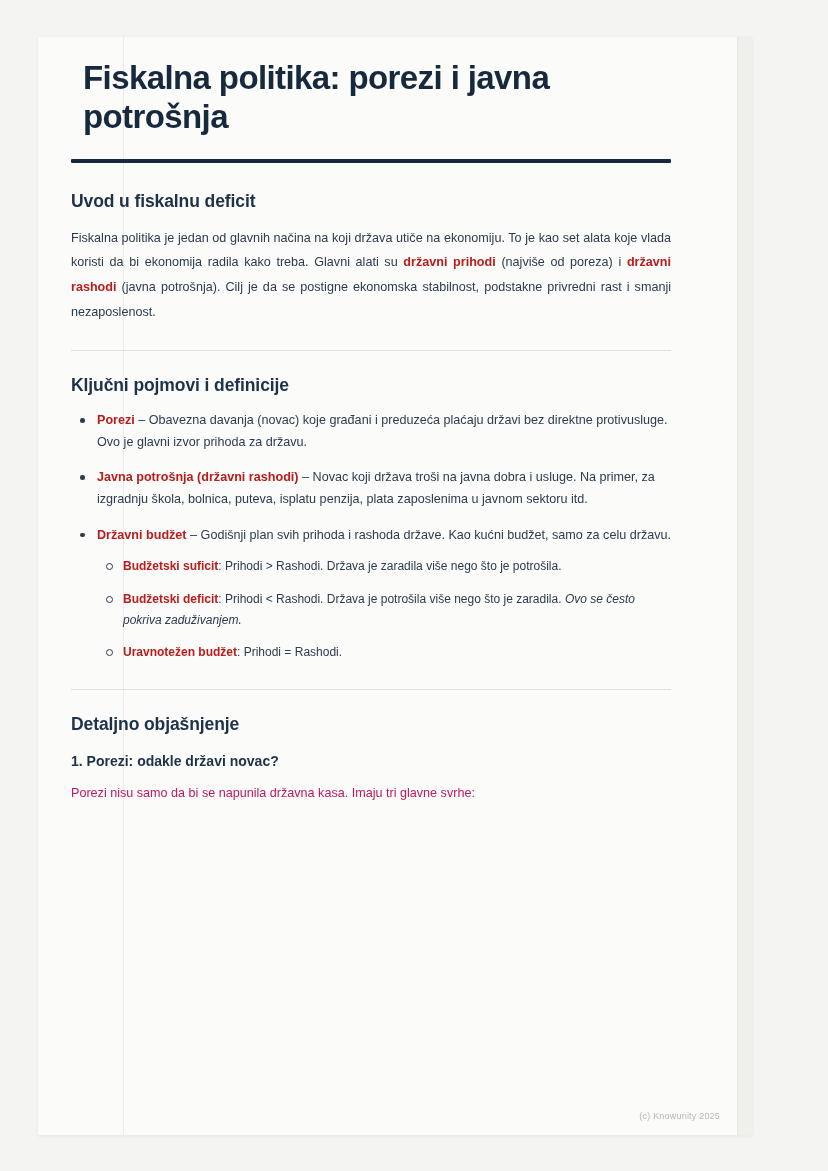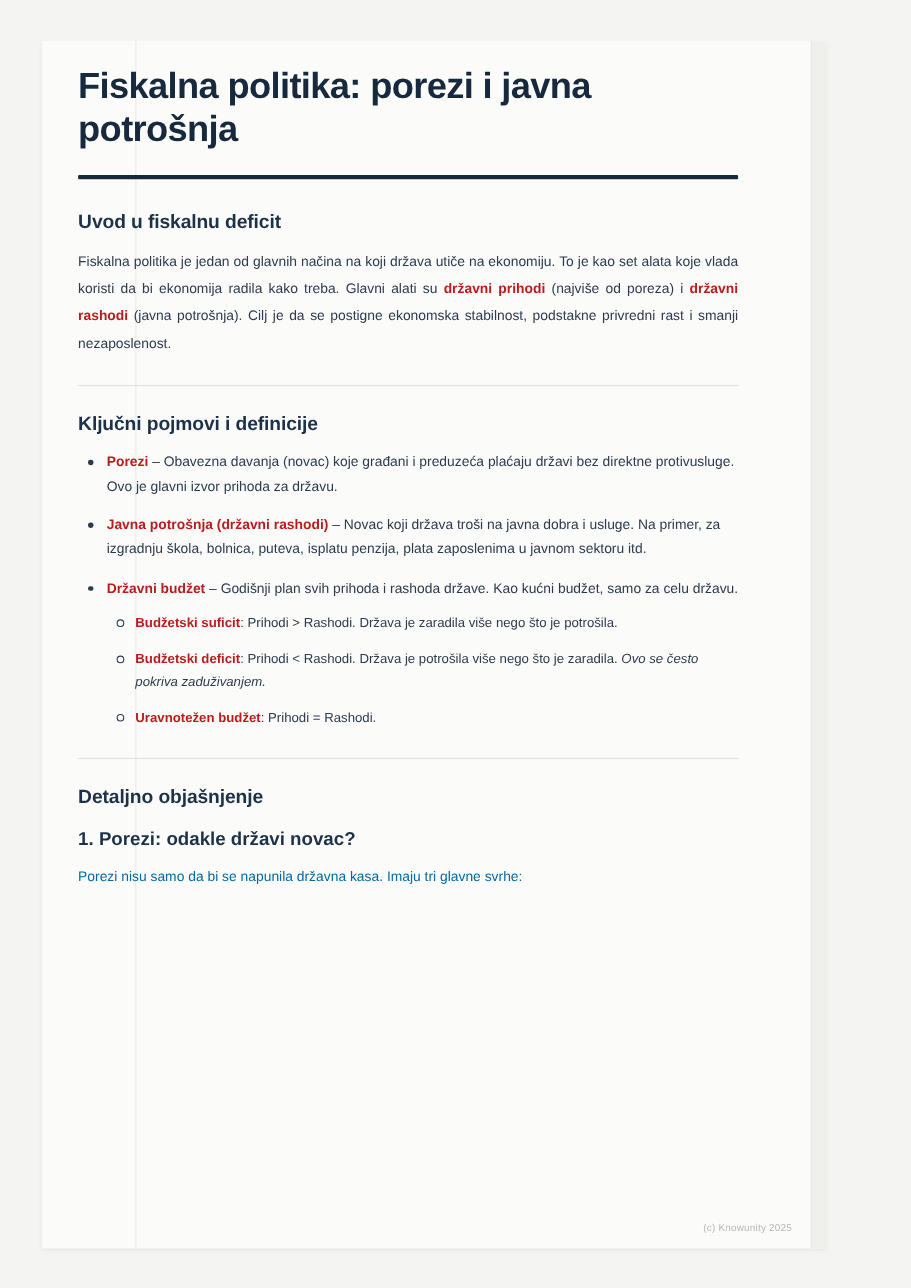--- a/index.html
+++ b/index.html
@@ -49,55 +49,55 @@
   .content {
     position: absolute;
     left: 33px;
     top: 22px;
     width: 600px;
   }
   h1.doc-title {
     font-size: 33px;
     line-height: 1.18;
     letter-spacing: -0.6px;
-    margin: 0 0 0 0;
+    margin: 0 0 0 12px;
     font-weight: bold;
     color: #17293d;
   }
   .title-rule {
     height: 4px;
     background: #17293d;
     margin: 22px 0 28px 0;
     border-radius: 1px;
   }
   h2.sec {
     font-size: 17.5px;
     font-weight: bold;
     color: #1d3148;
     margin: 0 0 14px 0;
     letter-spacing: -0.1px;
   }
   h3.subsec {
-    font-size: 17px;
+    font-size: 14px;
     font-weight: bold;
     color: #1d3148;
     margin: 18px 0 13px 0;
   }
   p.para {
     font-size: 12.6px;
     line-height: 1.95;
     margin: 0 0 0 0;
     text-align: justify;
     color: #2c3b4d;
   }
   p.plain {
     font-size: 12.6px;
     line-height: 1.8;
     margin: 0;
-    color: #0369a1;
+    color: #be185d;
   }
   hr.divider {
     border: none;
     border-top: 1px solid #e2e0dc;
     margin: 26px 0 24px 0;
   }
   ul.bullets {
     list-style: none;
     margin: 0;
     padding: 0;

